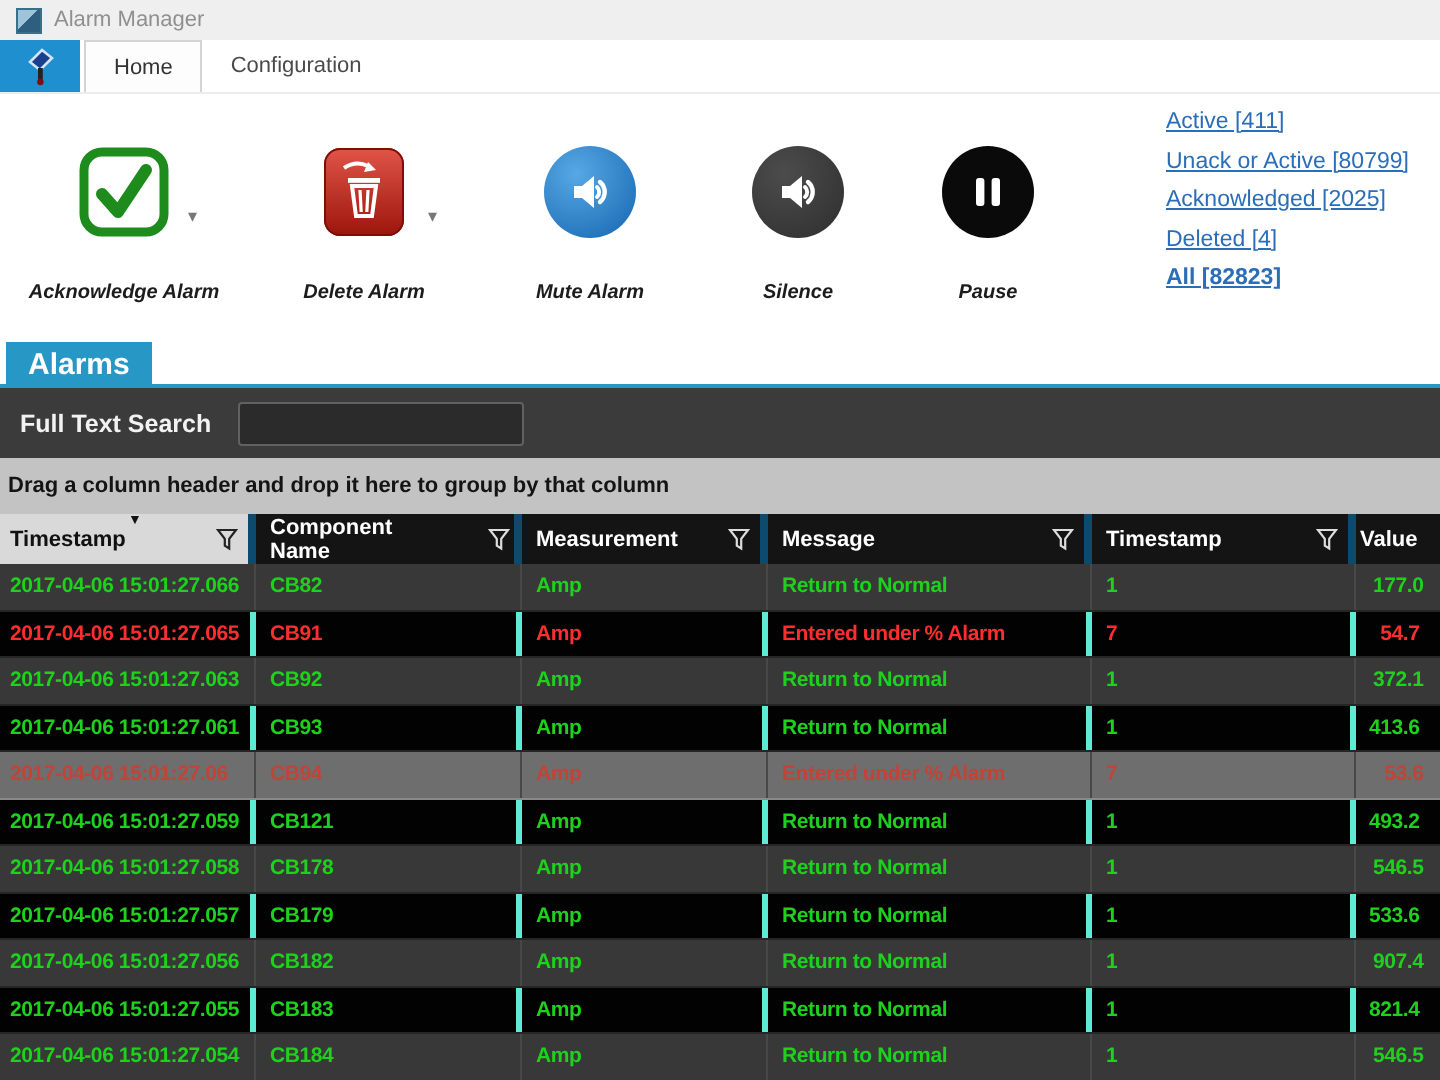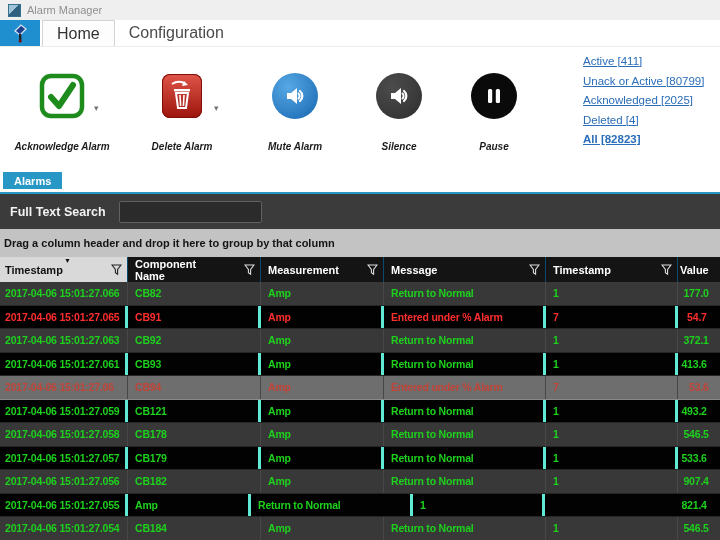--- a/index.html
+++ b/index.html
@@ -8,21 +8,21 @@
 
   
   .titlebar{height:20px;background:#efefef;display:flex;align-items:center;padding-left:8px;}
   .tb-icon{width:11px;height:11px;background:linear-gradient(135deg,#9fc3d8 45%,#2e5f7e 45%);
     border:1px solid #35708f;margin-right:6px;}
   .tb-title{font-size:11px;color:#8f8f8f;}
 
   
   .ribbon{height:26px;background:#ffffff;display:flex;align-items:stretch;border-bottom:1px solid #ececec;}
   .app-btn{width:40px;background:#1f8fd0;display:flex;align-items:center;justify-content:center;cursor:pointer;}
-  .rtab{padding:0 14px;display:flex;align-items:center;font-size:16px;color:#4a4a4a;cursor:pointer;}
+  .rtab{padding:0 14px;display:flex;align-items:center;font-size:11px;color:#4a4a4a;cursor:pointer;}
   .rtab.active{background:#fdfdfd;border:1px solid #d4d4d4;border-bottom:none;color:#333;margin-left:2px;}
 
   
   .toolbar{position:relative;height:124px;background:#ffffff;}
   .tool-btn{position:absolute;top:26px;display:flex;flex-direction:column;align-items:center;cursor:pointer;}
   .tool-btn .ticon{width:46px;height:46px;display:flex;align-items:center;justify-content:center;}
   .tool-btn .tlabel{margin-top:22px;font-size:10px;font-weight:bold;color:#1c1c1c;white-space:nowrap;font-style:italic;}
   .caret{position:absolute;left:calc(50% + 32px);top:30px;font-size:9px;color:#777;}
   .circle{width:46px;height:46px;border-radius:50%;display:flex;align-items:center;justify-content:center;}
   .circle.blue{background:radial-gradient(circle at 35% 30%,#57a8e4,#1565b0);}
@@ -32,38 +32,38 @@
     display:flex;align-items:center;justify-content:center;box-shadow:inset 0 0 0 1px #7e0f08;}
 
   
   .quick-links{position:absolute;left:583px;top:5px;display:flex;flex-direction:column;}
   .quick-links a{font-size:11.5px;line-height:19.6px;color:#2a6db8;text-decoration:underline;cursor:pointer;white-space:nowrap;}
   .quick-links a.bold{font-weight:bold;}
 
   
   .alarms-tabrow{height:21px;border-bottom:2px solid #2798c5;background:#fff;}
   .alarms-tab{display:inline-block;margin-left:3px;padding:3px 11px 2px;background:#2798c5;color:#fff;
-    font-size:11px;font-weight:bold;cursor:pointer;}
+    font-size:15px;font-weight:bold;cursor:pointer;}
 
   
   .grid-area{position:relative;height:347px;display:flex;}
   .left-strip{width:4px;background:#b9d6ea;}
   .grid{flex:1;display:flex;flex-direction:column;background:#1d4ed8;}
 
   .searchbar{height:35px;background:#3b3b3b;display:flex;align-items:center;flex:0 0 auto;}
   .searchbar .slabel{margin-left:10px;font-size:12.5px;font-weight:600;color:#f2f2f2;}
   .searchbar input{margin-left:13px;width:133px;height:20px;background:#2b2b2b;border:1px solid #616161;
     color:#e8e8e8;font-size:12px;padding:0 4px;outline:none;border-radius:2px;}
 
   .groupbar{height:28px;background:#c3c3c3;display:flex;align-items:center;padding-left:4px;
     font-size:11px;font-weight:600;color:#141414;flex:0 0 auto;}
 
   .ghead{height:25px;display:flex;background:#141414;flex:0 0 auto;}
   .hcell{display:flex;align-items:center;color:#fff;font-size:11px;font-weight:bold;
-    padding-left:7px;border-right:1px solid #0c4a6e;box-sizing:border-box;position:relative;cursor:pointer;}
+    padding-left:7px;border-right:4px solid #0c4a6e;box-sizing:border-box;position:relative;cursor:pointer;}
   .hcell .funnel{margin-left:auto;margin-right:5px;display:flex;cursor:pointer;}
   .hcell.sorted{background:#d9d9d9;color:#111;}
   .sort-arrow{position:absolute;top:0px;left:64px;font-size:7px;color:#111;line-height:7px;}
 
   .grows{flex:1;overflow:hidden;background:#000;}
   .trow{display:flex;height:23.5px;box-sizing:border-box;border-bottom:1px solid #262626;cursor:pointer;}
   .trow.lite{background:#383838;}
   .trow.dark{background:#020202;}
   .trow.sel{background:#6e6e6e;border-bottom:1px solid #8a8a8a;}
   .cell{box-sizing:border-box;border-right:1px solid #484848;padding-left:7px;line-height:22.5px;
@@ -309,20 +309,21 @@
           <div class="trow lite ok">
             <div class="cell col-0">2017-04-06 15:01:27.056</div>
             <div class="cell col-1">CB182</div>
             <div class="cell col-2">Amp</div>
             <div class="cell col-3">Return to Normal</div>
             <div class="cell col-4">1</div>
             <div class="cell col-5">907.4</div>
           </div>
           <div class="trow dark ok">
             <div class="cell col-0">2017-04-06 15:01:27.055</div>
+            <div class="cell col-1">CB183</div>
             <div class="cell col-2">Amp</div>
             <div class="cell col-3">Return to Normal</div>
             <div class="cell col-4">1</div>
             <div class="cell col-5">821.4</div>
           </div>
           <div class="trow lite ok">
             <div class="cell col-0">2017-04-06 15:01:27.054</div>
             <div class="cell col-1">CB184</div>
             <div class="cell col-2">Amp</div>
             <div class="cell col-3">Return to Normal</div>

